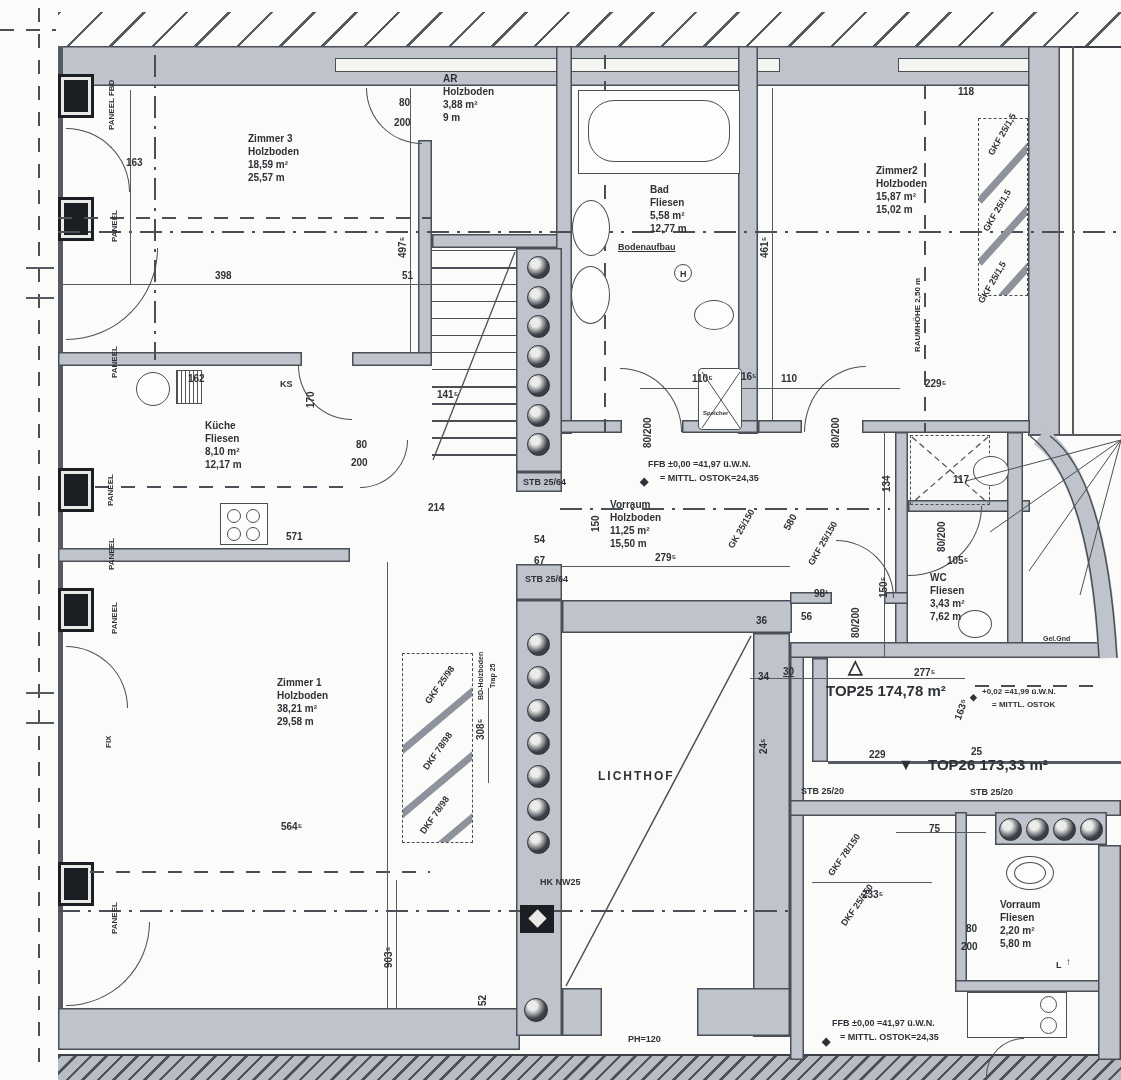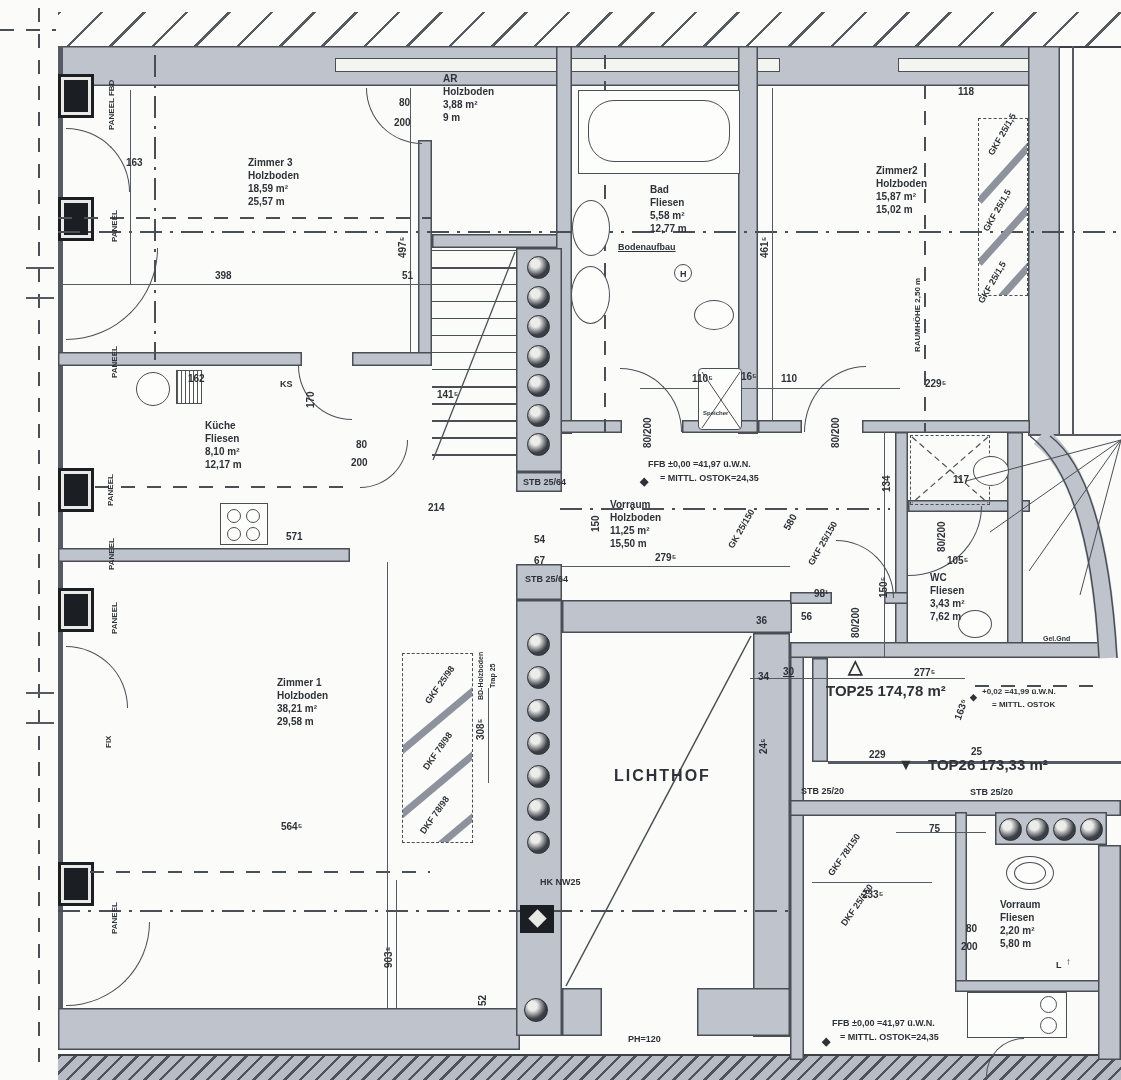--- a/index.html
+++ b/index.html
@@ -263,35 +263,35 @@
     <div class="lab" style="left: 628px; top: 1034px; font-size: 9px;">PH=120</div>
     <div class="lab" style="left: 1043px; top: 634px; font-size: 7px;">Gel.Gnd</div>
     <div class="lab" style="left: 618px; top: 242px; font-size: 9px; text-decoration: underline;">Bodenaufbau</div>
     <div class="lab" style="left: 913px; top: 352px; font-size: 8px; transform: rotate(-90deg);">RAUMHÖHE 2,50 m</div>
     <div class="lab" style="left: 476px; top: 700px; font-size: 7px; transform: rotate(-90deg);">BD-Holzboden</div>
     <div class="lab" style="left: 488px; top: 688px; font-size: 7px; transform: rotate(-90deg);">Trap 25</div>
     <div class="lab" style="left: 703px; top: 408px; font-size: 6px;">Speicher</div>
     <div class="lab" style="left: 680px; top: 269px; font-size: 9px;">H</div>
     <div class="lab" style="left: 1056px; top: 960px; font-size: 9px;">L</div>
     <div class="lab" style="left: 1066px; top: 957px; font-size: 10px;">↑</div>
-    <div class="lab" style="left: 598px; top: 771px; font-size: 16px; letter-spacing: 2px; margin-left: 16px;">LICHTHOF</div>
+    <div class="lab" style="left: 598px; top: 771px; font-size: 12px; letter-spacing: 2px;">LICHTHOF</div>
     <div class="lab" style="left: 648px; top: 459px; font-size: 9px;">FFB ±0,00 =41,97 ü.W.N.</div>
     <div class="lab" style="left: 660px; top: 473px; font-size: 9px;">= MITTL. OSTOK=24,35</div>
     <div class="lab" style="left: 640px; top: 476px; font-size: 11px;">◆</div>
     <div class="lab" style="left: 982px; top: 687px; font-size: 8px;">+0,02 =41,99 ü.W.N.</div>
     <div class="lab" style="left: 992px; top: 700px; font-size: 8px;">= MITTL. OSTOK</div>
     <div class="lab" style="left: 970px; top: 692px; font-size: 9px;">◆</div>
     <div class="lab" style="left: 832px; top: 1018px; font-size: 9px;">FFB ±0,00 =41,97 ü.W.N.</div>
     <div class="lab" style="left: 840px; top: 1032px; font-size: 9px;">= MITTL. OSTOK=24,35</div>
     <div class="lab" style="left: 822px; top: 1036px; font-size: 11px;">◆</div>
     <div class="lab" style="left: 826px; top: 686px; font-size: 15px;">TOP25 174,78 m²</div>
     <div class="lab" style="left: 848px; top: 662px; font-size: 19px;">△</div>
     <div class="lab" style="left: 928px; top: 760px; font-size: 15px;">TOP26 173,33 m²</div>
     <div class="lab" style="left: 898px; top: 760px; font-size: 16px;">▼</div>
-    <div class="block" style="left: 248px; top: 156px;">
+    <div class="block" style="left: 248px; top: 132px;">
       <div>Zimmer 3</div>
       <div>Holzboden</div>
       <div>18,59 m²</div>
       <div>25,57 m</div>
     </div>
     <div class="block" style="left: 443px; top: 72px;">
       <div>AR</div>
       <div>Holzboden</div>
       <div>3,88 m²</div>
       <div>9 m</div>

